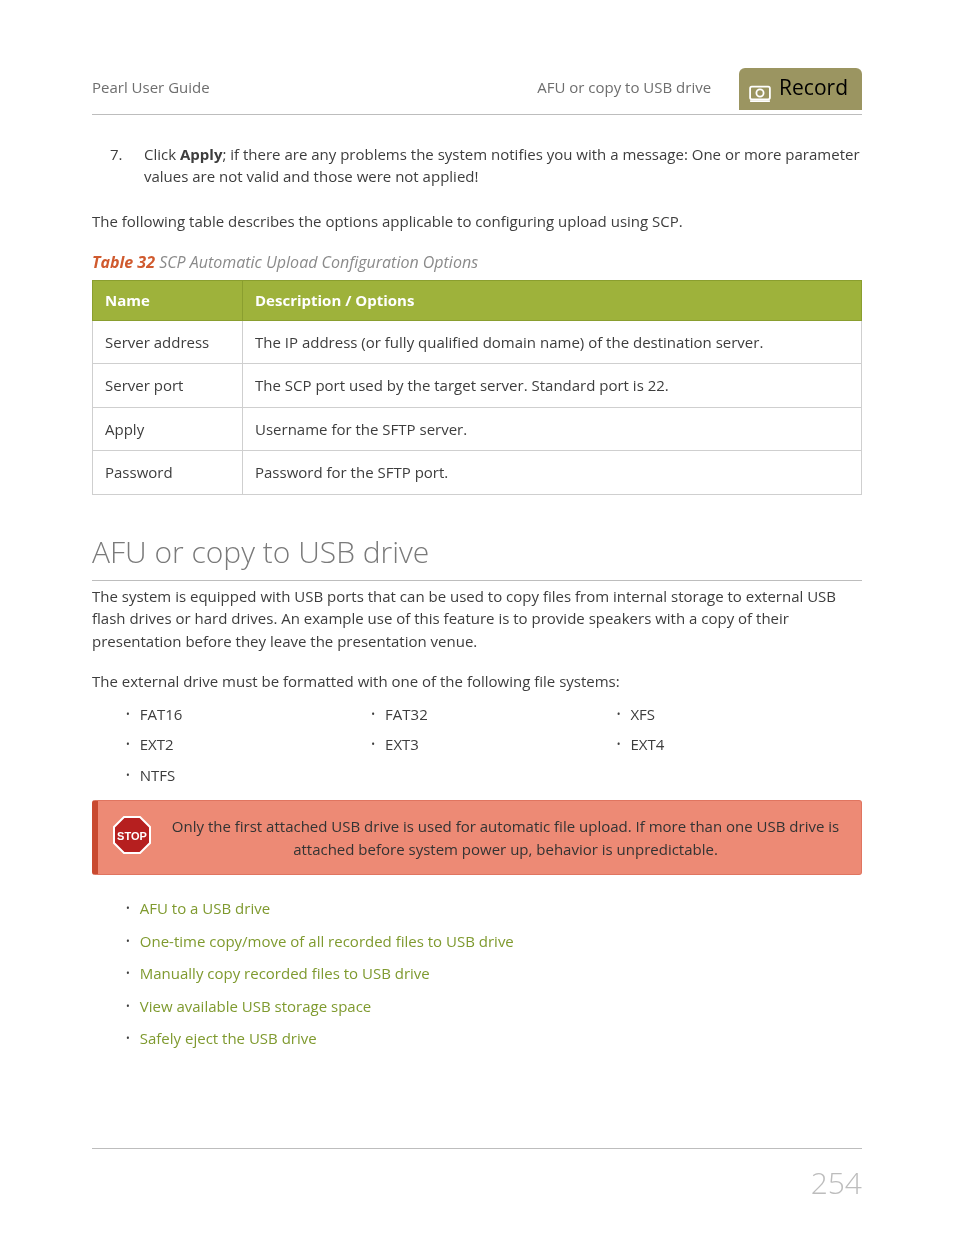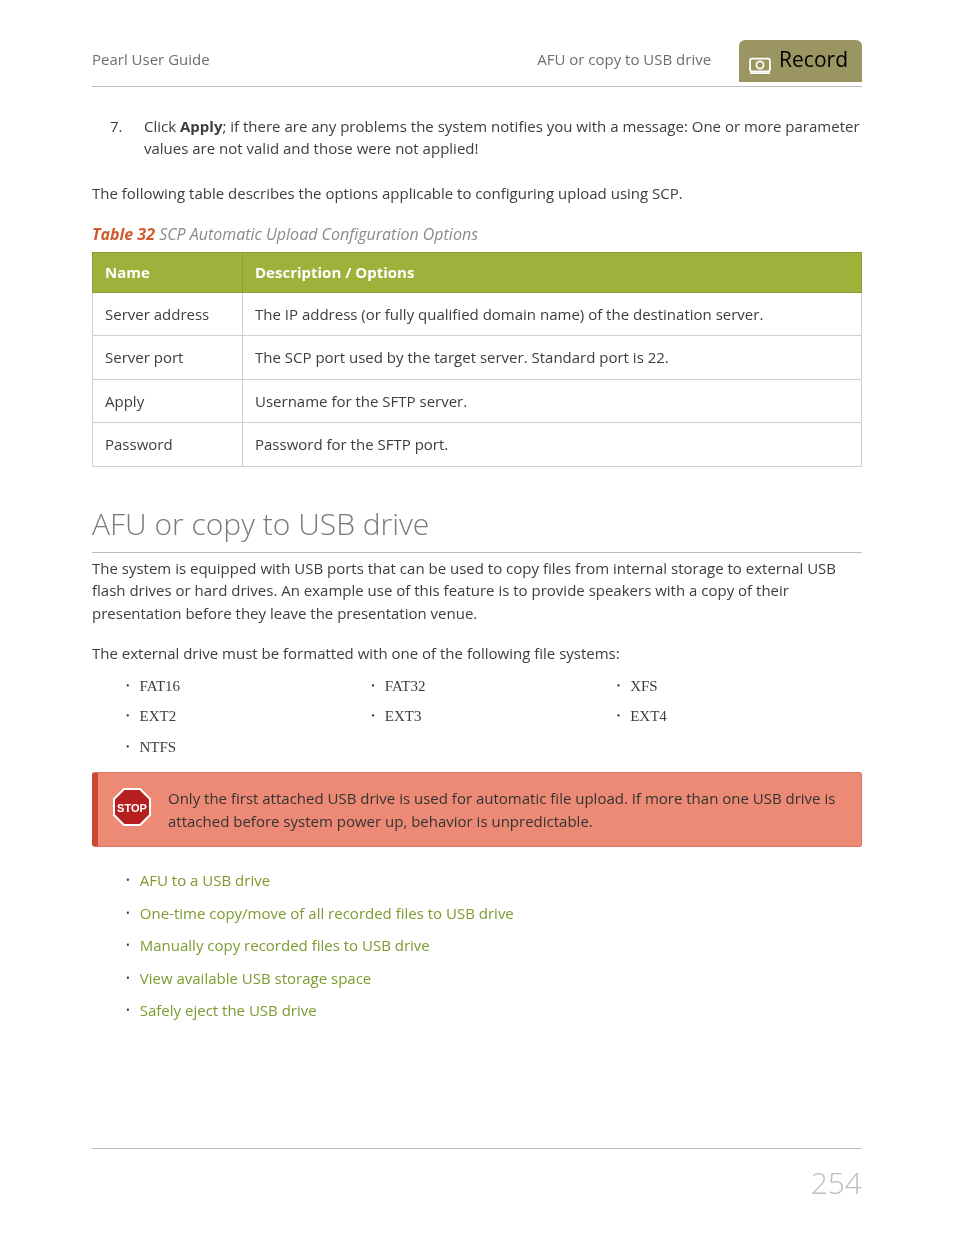--- a/index.html
+++ b/index.html
@@ -8,21 +8,21 @@
     width: 954px;
     height: 1235px;
     font-family: "Open Sans", "Segoe UI", Arial, sans-serif;
     color: #3d3d3d;
     background: #fff;
     position: relative;
     font-size: 15px;
     line-height: 1.5;
   }
   .page {
-    padding: 38px 92px 0 92px;
+    padding: 66px 92px 0 92px;
   }
   .header-row {
     display: flex;
     align-items: center;
     border-bottom: 1px solid #bdbdbd;
     padding-bottom: 6px;
     margin-bottom: 28px;
   }
   .header-left {
     flex: 1;
@@ -97,21 +97,20 @@
     border-bottom: 1px solid #bdbdbd;
     padding-bottom: 6px;
   }
   ul.fs {
     list-style: none;
     padding: 0;
     margin: 4px 0 14px 34px;
     display: grid;
     grid-template-columns: 1fr 1fr 1fr;
     row-gap: 8px;
-    font-family: Liberation Serif, serif;
   }
   ul.fs li::before {
     content: "•";
     font-size: 10px;
     color: #3d3d3d;
     margin-right: 10px;
     position: relative;
     top: -2px;
   }
   ul.fs li { color: #3d3d3d; }
@@ -119,20 +118,21 @@
     background: #ed8a75;
     border: 1px solid #e07560;
     border-left: 6px solid #c94a30;
     border-radius: 3px;
     padding: 14px 18px 14px 14px;
     display: flex;
     gap: 16px;
     align-items: flex-start;
     margin: 8px 0 22px 0;
     color: #333;
+    text-align: center;
   }
   .stop-sign {
     width: 40px; height: 40px;
     flex-shrink: 0;
   }
   ul.links {
     list-style: none;
     padding: 0;
     margin: 6px 0 0 34px;
   }

